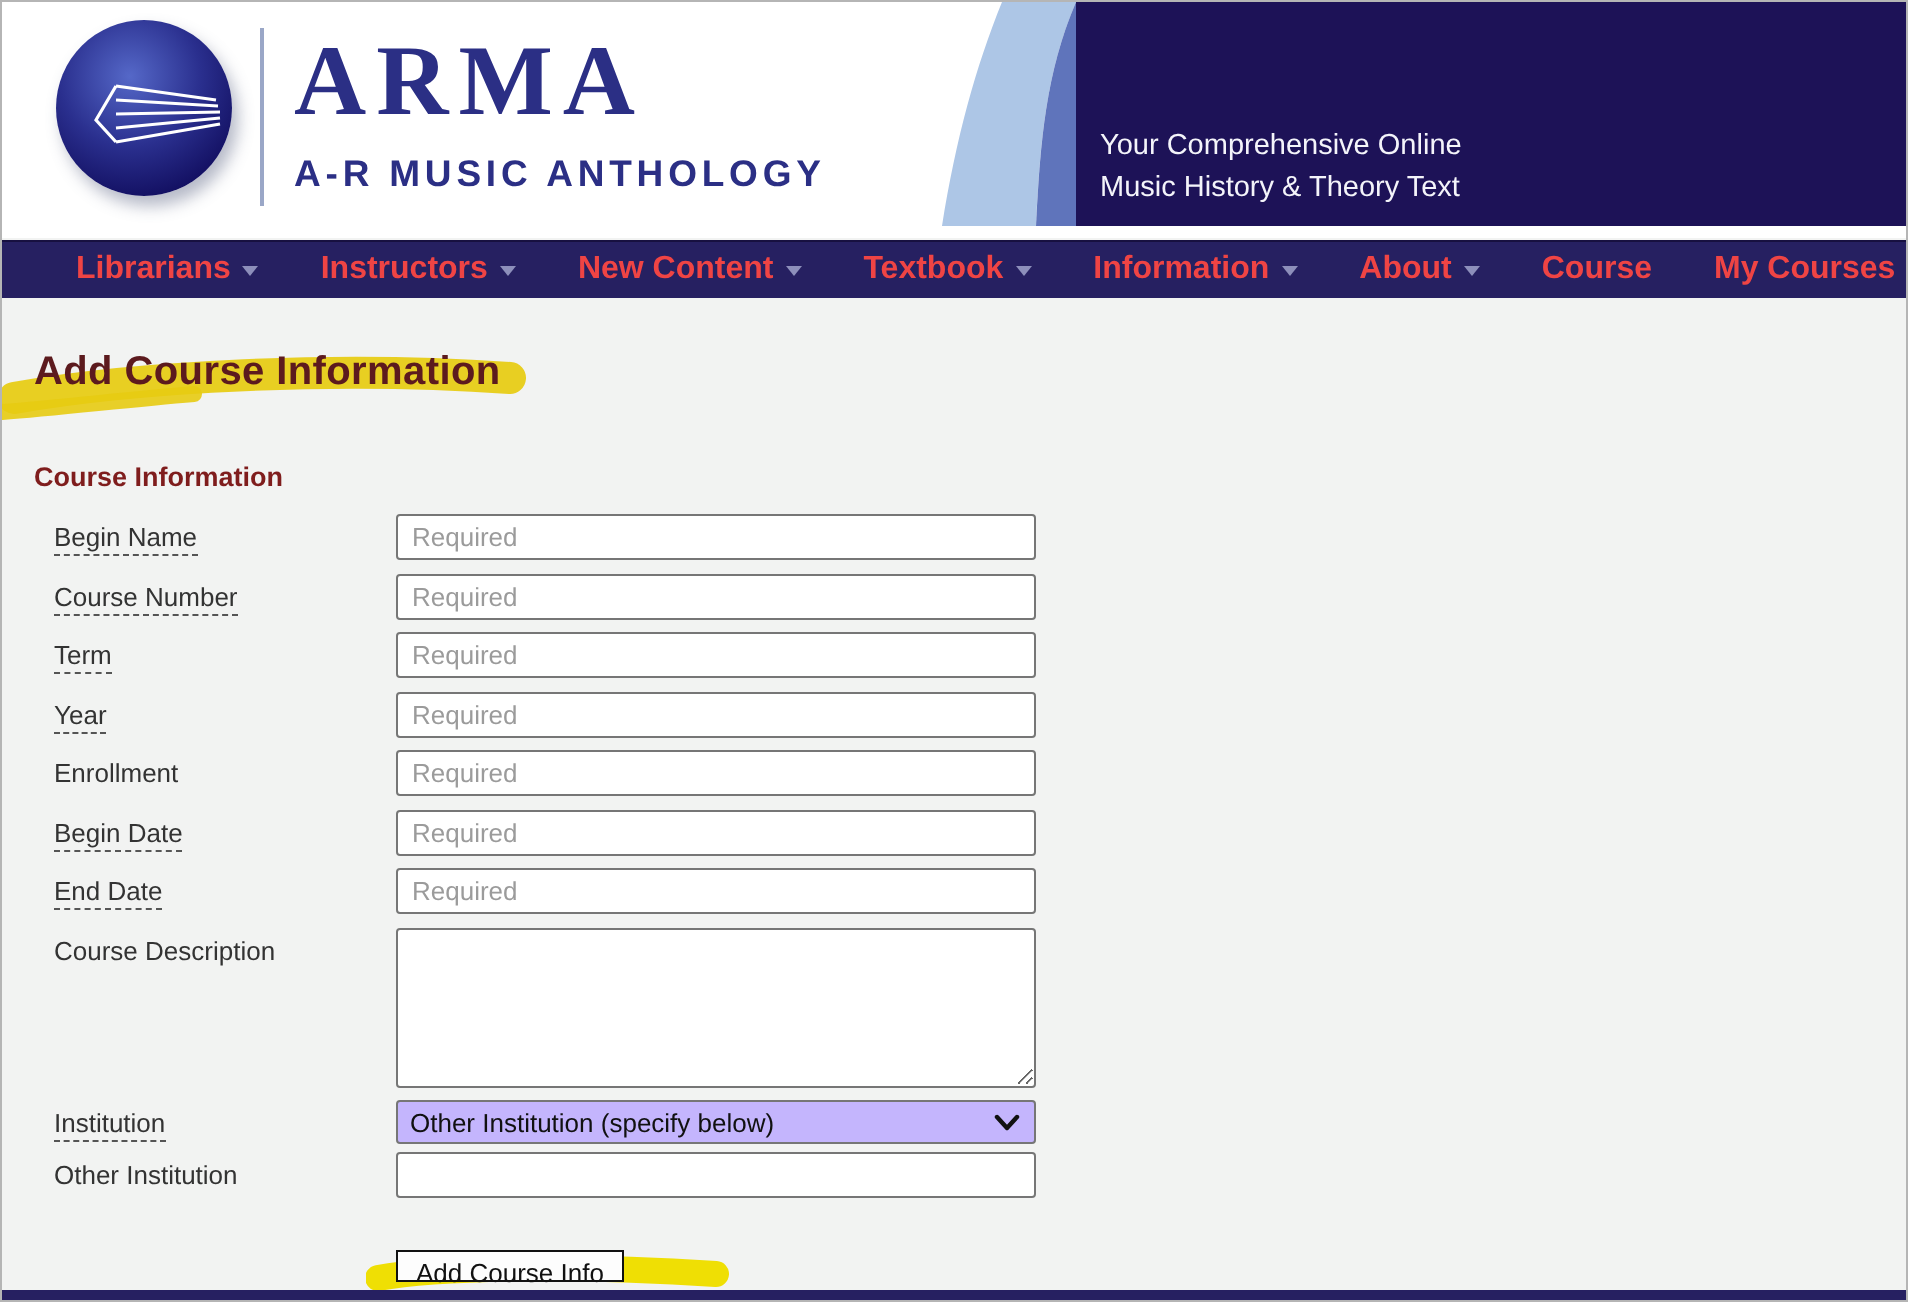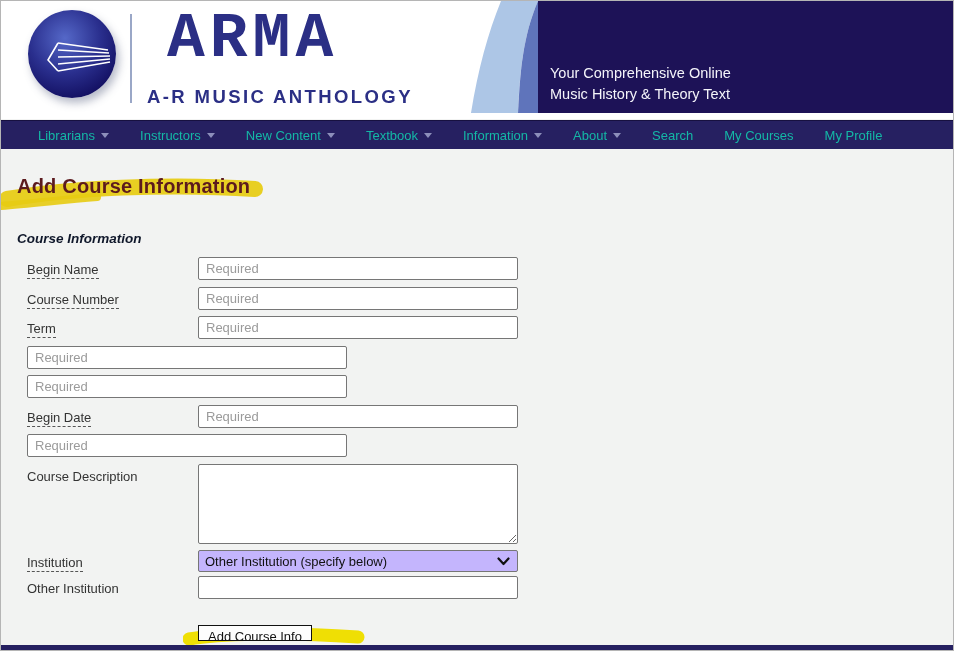--- a/index.html
+++ b/index.html
@@ -10,38 +10,38 @@
   }
   
   .header{position:absolute;top:0;left:0;right:0;height:118px;background:#ffffff;}
   .logo-sphere{
     position:absolute;left:27px;top:9px;width:88px;height:88px;border-radius:50%;
     background:radial-gradient(circle at 42% 32%, #5568c8 0%, #2a2f8e 45%, #131062 78%, #0d0b50 100%);
     box-shadow:3px 5px 8px rgba(90,100,130,.45);
   }
   .logo-divider{position:absolute;left:129px;top:13px;width:2px;height:89px;background:#9aa7c7;}
   .wordmark{position:absolute;left:146px;top:6px;color:#2b2f85;}
-  .brand{font-family:Liberation Mono, monospace;font-weight:bold;font-size:63px;line-height:66px;letter-spacing:5px;margin-left:20px;}
-  .brand-sub{font-size:18.5px;font-weight:bold;letter-spacing:2.4px;margin-top:13px;}
+  .brand{font-family:Liberation Serif, serif;font-weight:bold;font-size:50px;line-height:66px;letter-spacing:5px;}
+  .brand-sub{font-size:18.5px;font-weight:bold;letter-spacing:2.4px;margin-top:3px;}
   .swoosh{position:absolute;left:437px;top:0;width:100px;height:112px;}
   .header-navy{position:absolute;left:537px;top:0;right:0;height:112px;background:#1d1257;}
   .tagline{position:absolute;left:12px;top:62px;color:#f4f4fa;font-size:14.5px;line-height:21px;}
   
   .nav{
     position:absolute;top:119px;left:0;right:0;height:29px;background:#262061;
     border-top:1px solid #171040;display:flex;align-items:center;gap:31px;padding-left:37px;box-sizing:border-box;
   }
-  .nav-item{color:#14b8a6;font-size:13px;font-weight:normal;display:flex;align-items:center;cursor:pointer;white-space:nowrap;}
+  .nav-item{color:#ef4444;font-size:16px;font-weight:bold;display:flex;align-items:center;cursor:pointer;white-space:nowrap;}
   .caret{display:inline-block;width:0;height:0;margin-left:6px;
     border-left:4px solid transparent;border-right:4px solid transparent;border-top:5px solid #8d8fbb;}
   
   .title-wrap{position:absolute;left:16px;top:174px;}
   .title-highlight{position:absolute;left:-18px;top:-8px;z-index:0;}
   .page-title{position:relative;z-index:1;margin:0;font-size:20px;font-weight:bold;color:#5c1a1e;letter-spacing:.2px;}
-  .section-heading{position:absolute;left:16px;top:230px;font-size:13.5px;font-weight:bold;color:#0f172a;font-style:italic;}
+  .section-heading{position:absolute;left:16px;top:230px;font-size:13.5px;font-weight:bold;color:#7f1d1d;}
   .course-form{position:absolute;left:26px;top:256px;width:560px;}
   .form-row{display:flex;align-items:flex-start;margin-bottom:6.5px;}
   .label-cell{width:171px;flex:0 0 171px;padding-top:3px;}
   .lbl{font-size:13px;color:#333;}
   .lbl.dashed{border-bottom:1px dashed #555;padding-bottom:1px;cursor:help;}
   .text-input{
     width:320px;height:23px;box-sizing:border-box;border:1px solid #767676;border-radius:2px;
     background:#fff;font-family:"Liberation Sans",sans-serif;font-size:13px;color:#3b82f6;padding:0 7px;outline:none;
   }
   .text-input::placeholder,.desc-textarea::placeholder{color:#9b9b9b;}
@@ -119,21 +119,21 @@
     </div>
     <div class="nav-item">
       <span>Information</span>
       <span class="caret"></span>
     </div>
     <div class="nav-item">
       <span>About</span>
       <span class="caret"></span>
     </div>
     <div class="nav-item">
-      <span>Search</span>
+      <span>Course</span>
     </div>
     <div class="nav-item">
       <span>My Courses</span>
     </div>
     <div class="nav-item">
       <span>My Profile</span>
     </div>
 
   </div>
 
@@ -158,33 +158,36 @@
       <div class="label-cell"><span class="lbl dashed">Course Number</span></div>
       <input type="text" class="text-input" placeholder="Required" style="">
     </div>
 
     <div class="form-row">
       <div class="label-cell"><span class="lbl dashed">Term</span></div>
       <input type="text" class="text-input" placeholder="Required" style="">
     </div>
 
     <div class="form-row">
-      <input type="text" class="text-input" placeholder="Required" style="">
-    </div>
-
-    <div class="form-row">
+      <div class="label-cell"><span class="lbl dashed">Year</span></div>
+      <input type="text" class="text-input" placeholder="Required" style="">
+    </div>
+
+    <div class="form-row">
+      <div class="label-cell"><span class="lbl">Enrollment</span></div>
       <input type="text" class="text-input" placeholder="Required" style="">
     </div>
 
     <div class="form-row">
       <div class="label-cell"><span class="lbl dashed">Begin Date</span></div>
       <input type="text" class="text-input" placeholder="Required" style="">
     </div>
 
     <div class="form-row">
+      <div class="label-cell"><span class="lbl dashed">End Date</span></div>
       <input type="text" class="text-input" placeholder="Required" style="">
     </div>
 
     <div class="form-row">
       <div class="label-cell"><span class="lbl">Course Description</span></div>
       <textarea class="desc-textarea" style=""></textarea>
     </div>
 
     <div class="form-row row-select">
       <div class="label-cell"><span class="lbl dashed">Institution</span></div>

